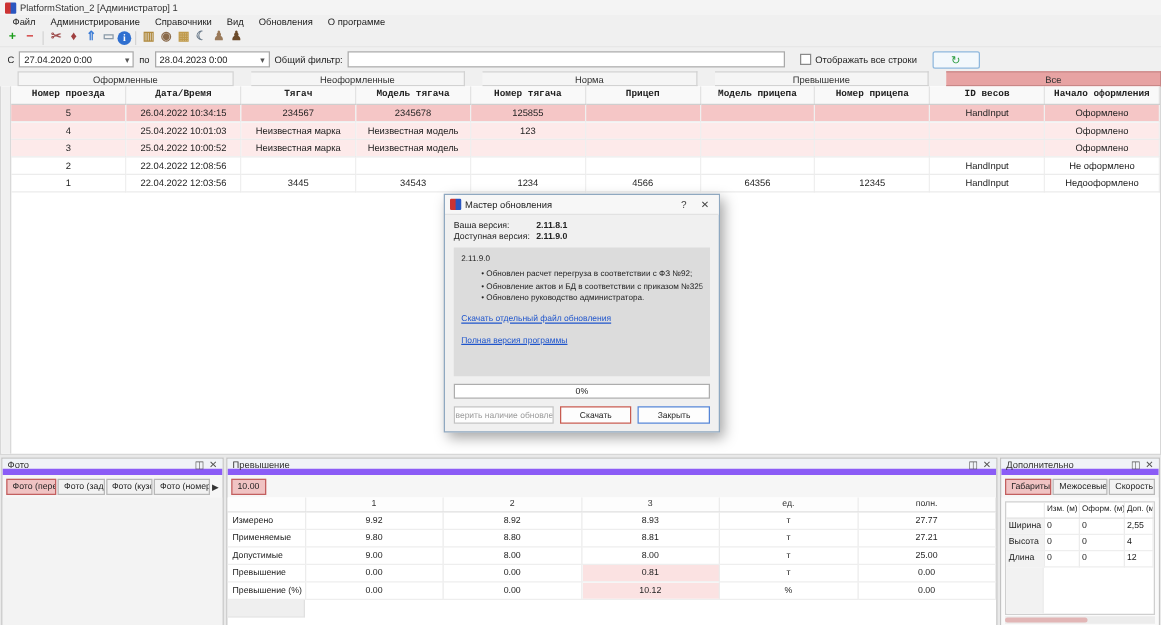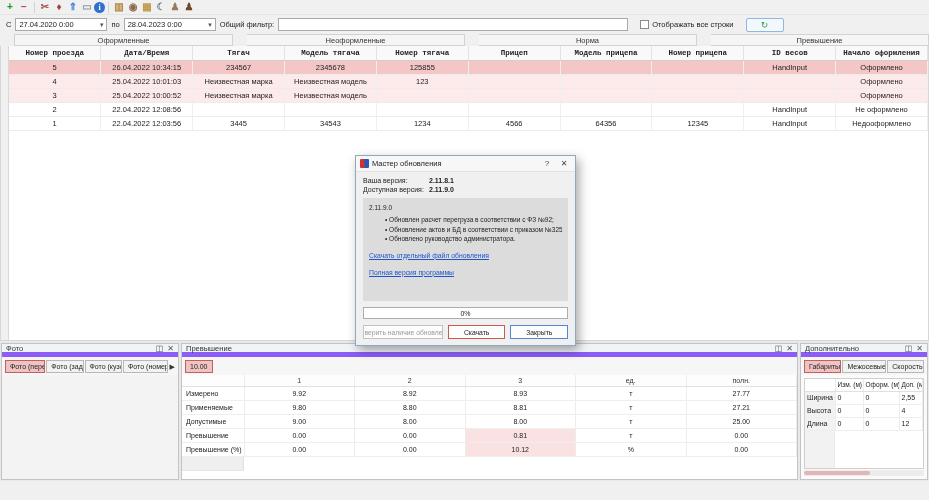--- a/index.html
+++ b/index.html
@@ -118,21 +118,33 @@
     display:flex; align-items:center; justify-content:center; white-space:nowrap; overflow:hidden;}
   .btn.check{flex:1.4; color:#9a9a9a; border-color:#c2c2c2;}
   .btn.download{flex:1; border-color:#c75b50;}
   .btn.close{flex:1; border-color:#5585d6;}
 </style>
 </head>
 <body>
 
 <div class="app">
 
-
+  <div class="titlebar">
+    <span class="appicon"></span>
+    <span class="titletext">PlatformStation_2 [Администратор] 1</span>
+  </div>
+
+  <div class="menubar">
+    <span class="menuitem">Файл</span>
+    <span class="menuitem">Администрирование</span>
+    <span class="menuitem">Справочники</span>
+    <span class="menuitem">Вид</span>
+    <span class="menuitem">Обновления</span>
+    <span class="menuitem">О программе</span>
+  </div>
 
   <div class="toolbar">
     <span class="tbi c-plus">+</span>
     <span class="tbi c-minus">−</span>
     <span class="tbsep"></span>
     <span class="tbi c-scis">✂</span>
     <span class="tbi c-stamp">♦</span>
     <span class="tbi c-arrow">⇑</span>
     <span class="tbi c-win">▭</span>
     <span class="infocircle">i</span>
@@ -163,20 +175,21 @@
       <span class="flabel">Отображать все строки</span>
     </span>
     <span class="refreshbtn"><span>↻</span></span>
   </div>
 
   <div class="viewtabs">
     <div class="vtab">Оформленные</div>
     <div class="vtab">Неоформленные</div>
     <div class="vtab">Норма</div>
     <div class="vtab">Превышение</div>
+    <div class="vtab sel">Все</div>
   </div>
 
   <div class="gridarea">
     <div class="gutter"></div>
     <table class="gtable">
       <thead>
         <tr>
           <th>Номер проезда</th>
           <th>Дата/Время</th>
           <th>Тягач</th>

